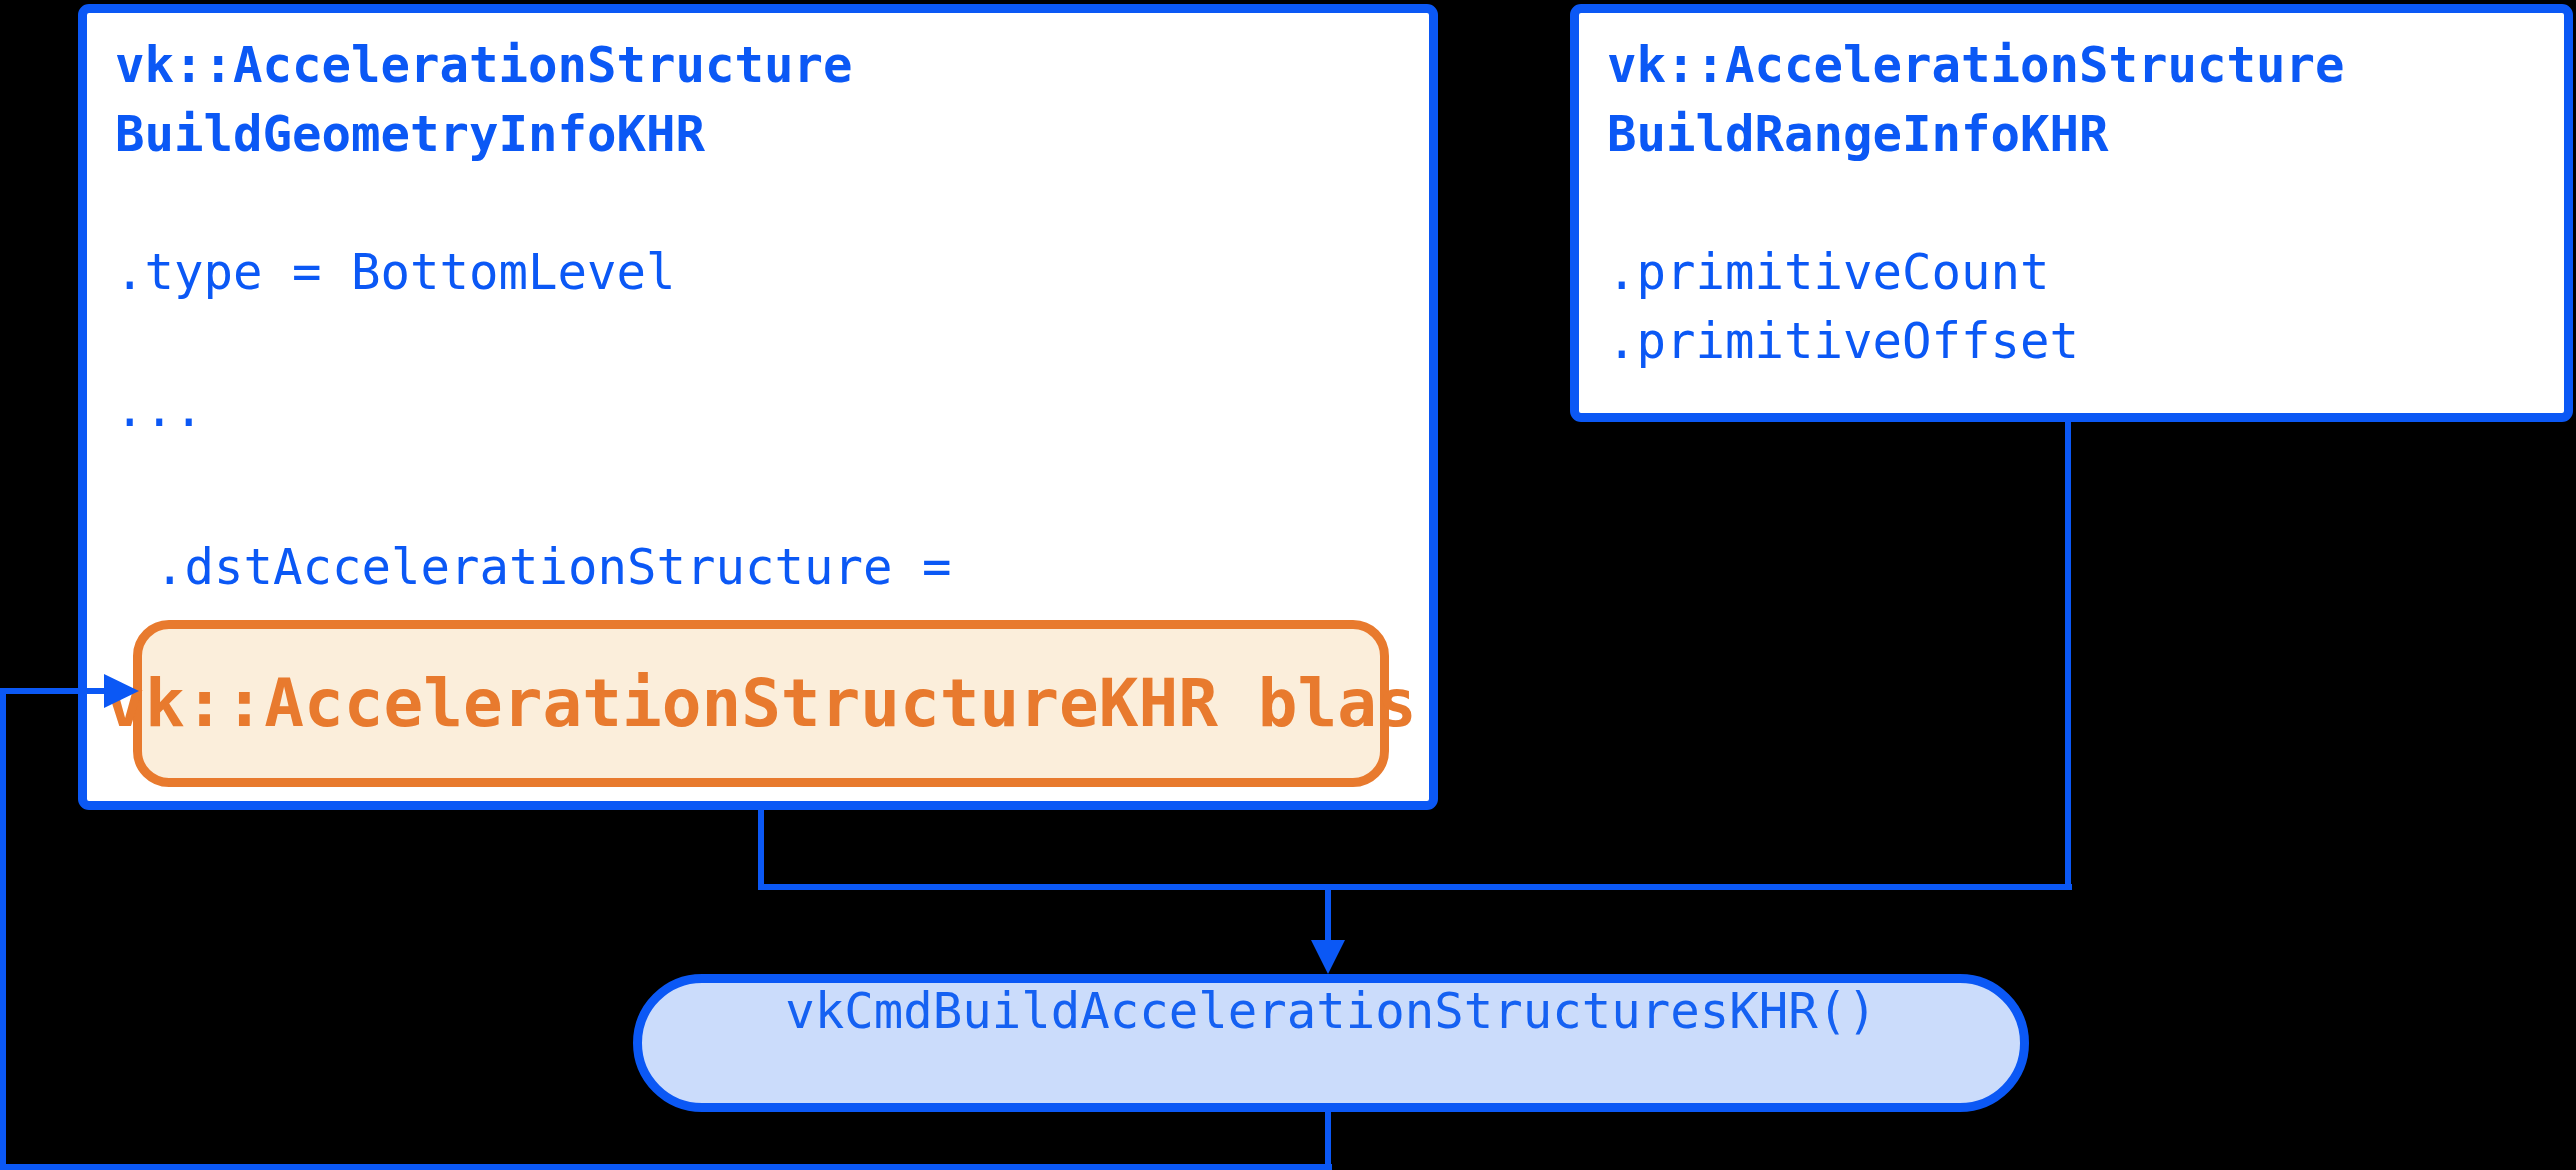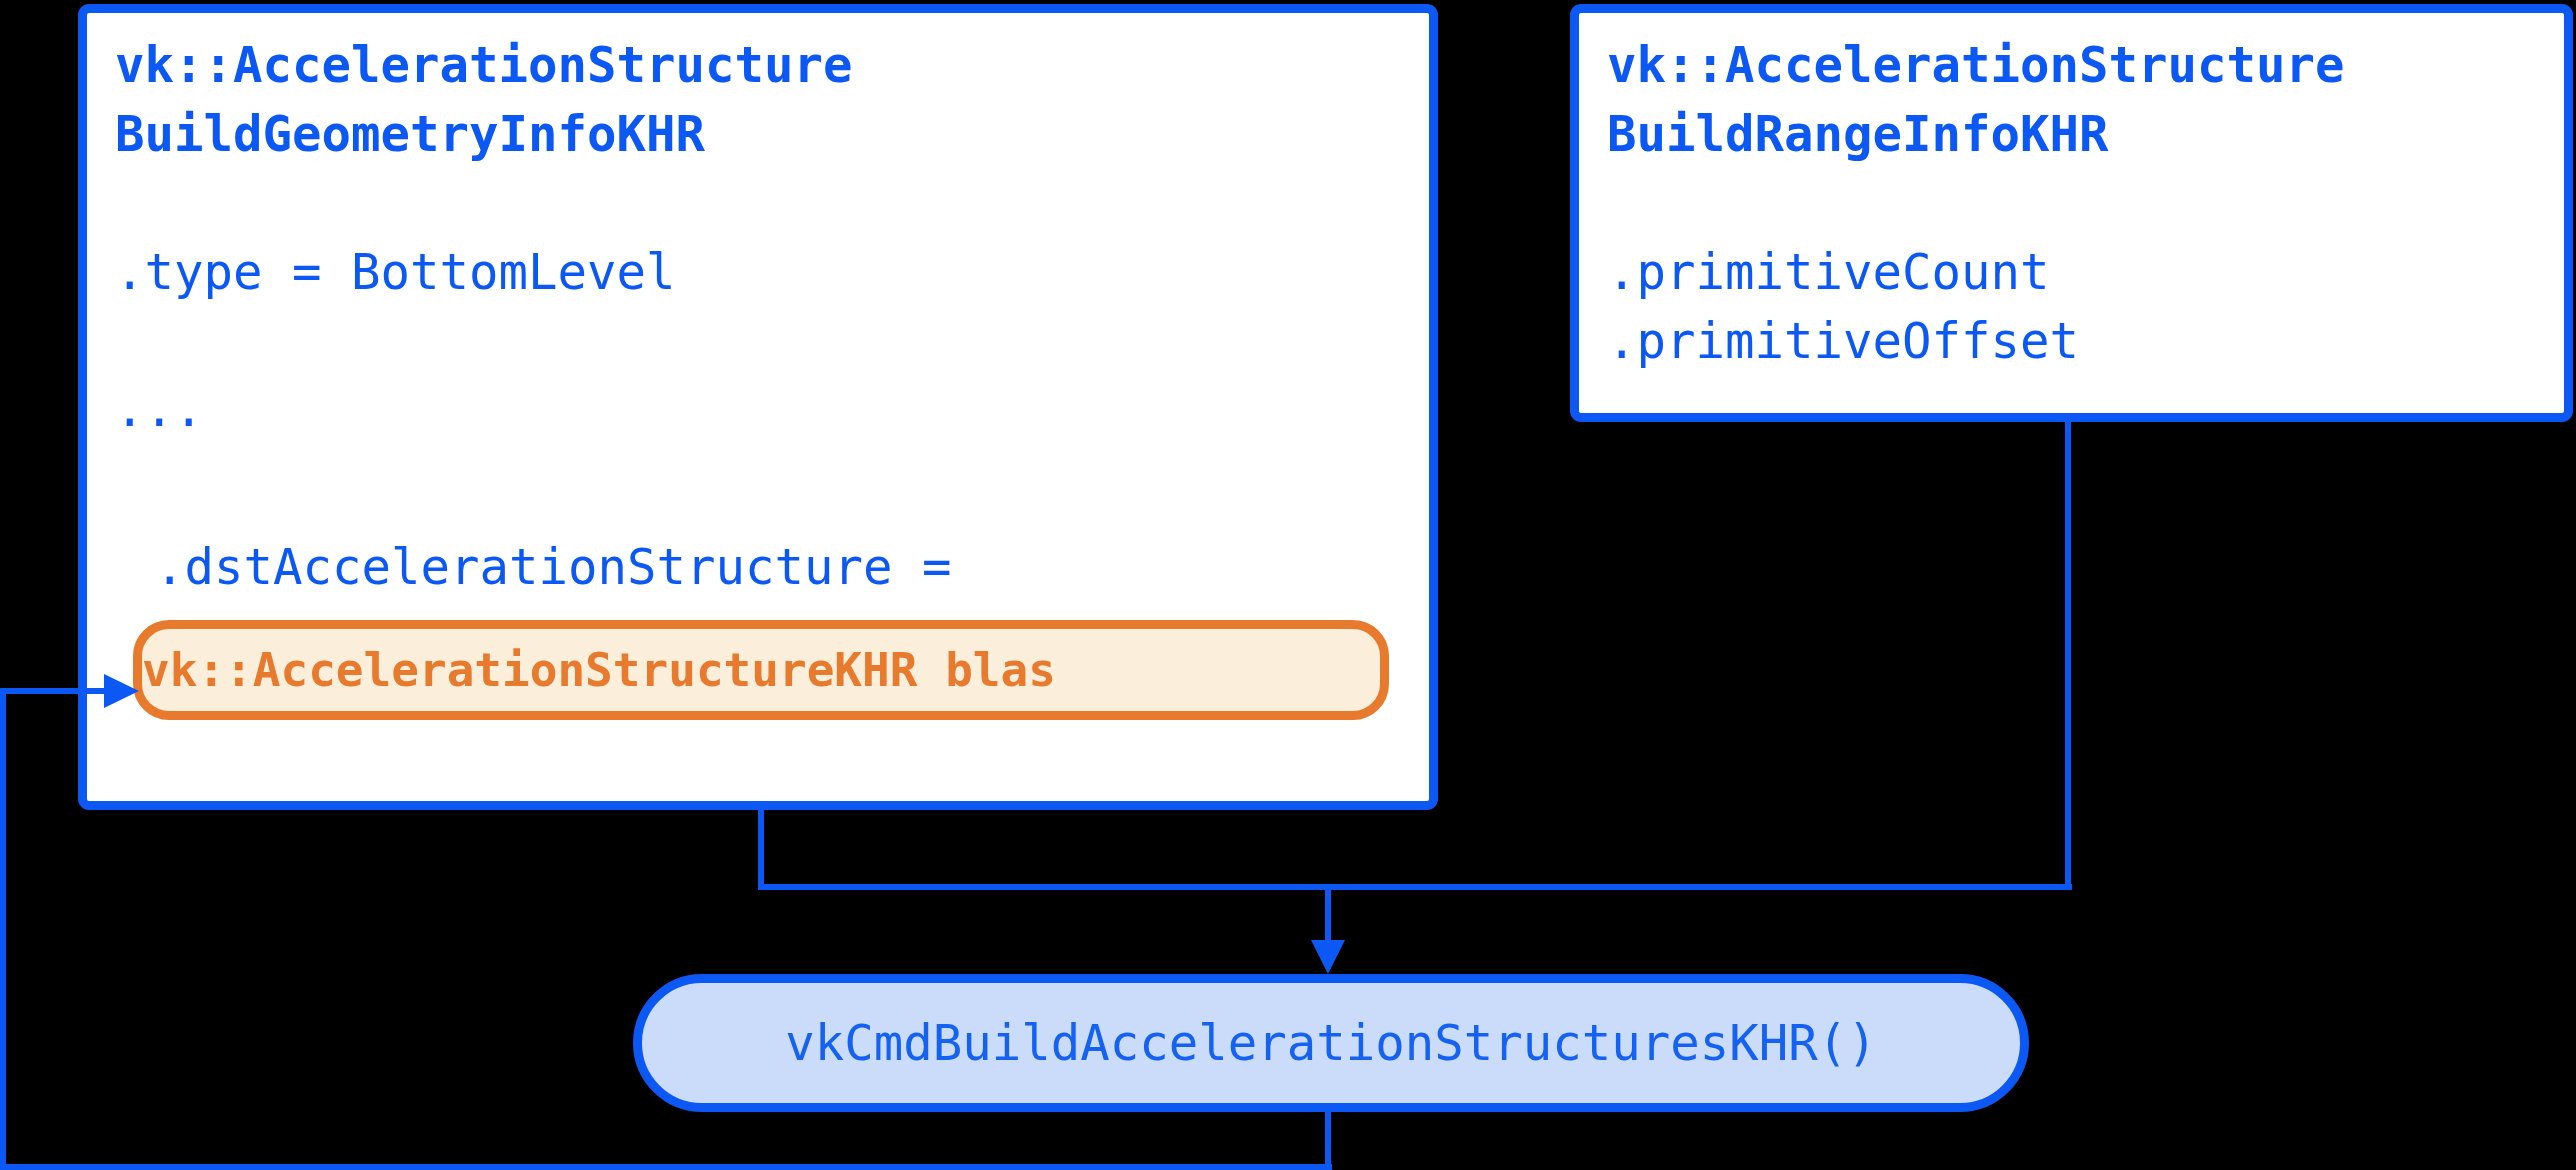--- a/index.html
+++ b/index.html
@@ -27,38 +27,38 @@
     left: 28px;
     height: 69px; line-height: 69px;
     font-size: 49px;
     color: #0b58f5;
     white-space: pre;
   }
   .code-line.bold { font-weight: bold; }
 
   #blas-node {
     position: absolute; left: 133px; top: 620px;
-    width: 1256px; height: 100px;
+    width: 1256px; height: 167px;
     background: #fbeedb;
     border: 9px solid #e87a2e;
     border-radius: 36px;
     box-sizing: border-box;
-    display: flex; align-items: center; 
-    font-size: 46px; font-weight: bold; color: #e87a2e;
+    display: flex; align-items: center; justify-content: center;
+    font-size: 66px; font-weight: bold; color: #e87a2e;
     white-space: pre;
   }
 
   #build-call-node {
     position: absolute; left: 633px; top: 974px;
     width: 1396px; height: 138px;
     background: #cbdcfb;
     border: 9px solid #0b58f5;
     border-radius: 69px;
     box-sizing: border-box;
-    display: flex; align-items: center; justify-content: center;
+    display: flex; align-items: flex-start; justify-content: center;
     font-size: 49px; color: #1561f2;
     white-space: pre;
   }
 
   
   .line { position: absolute; background: #0b58f5; }
   #line-geometry-down { left: 758px; top: 810px; width: 6.3px;    height: 77px; }
   #line-merge-h       { left: 758px; top: 884px; width: 1314px; height: 6.3px;  }
   #line-range-down    { left: 2065px; top: 422px;  width: 6.3px;    height: 468px; }
   #line-call-stem     { left: 1325px; top: 890px; width: 6.3px;    height: 53px; }

